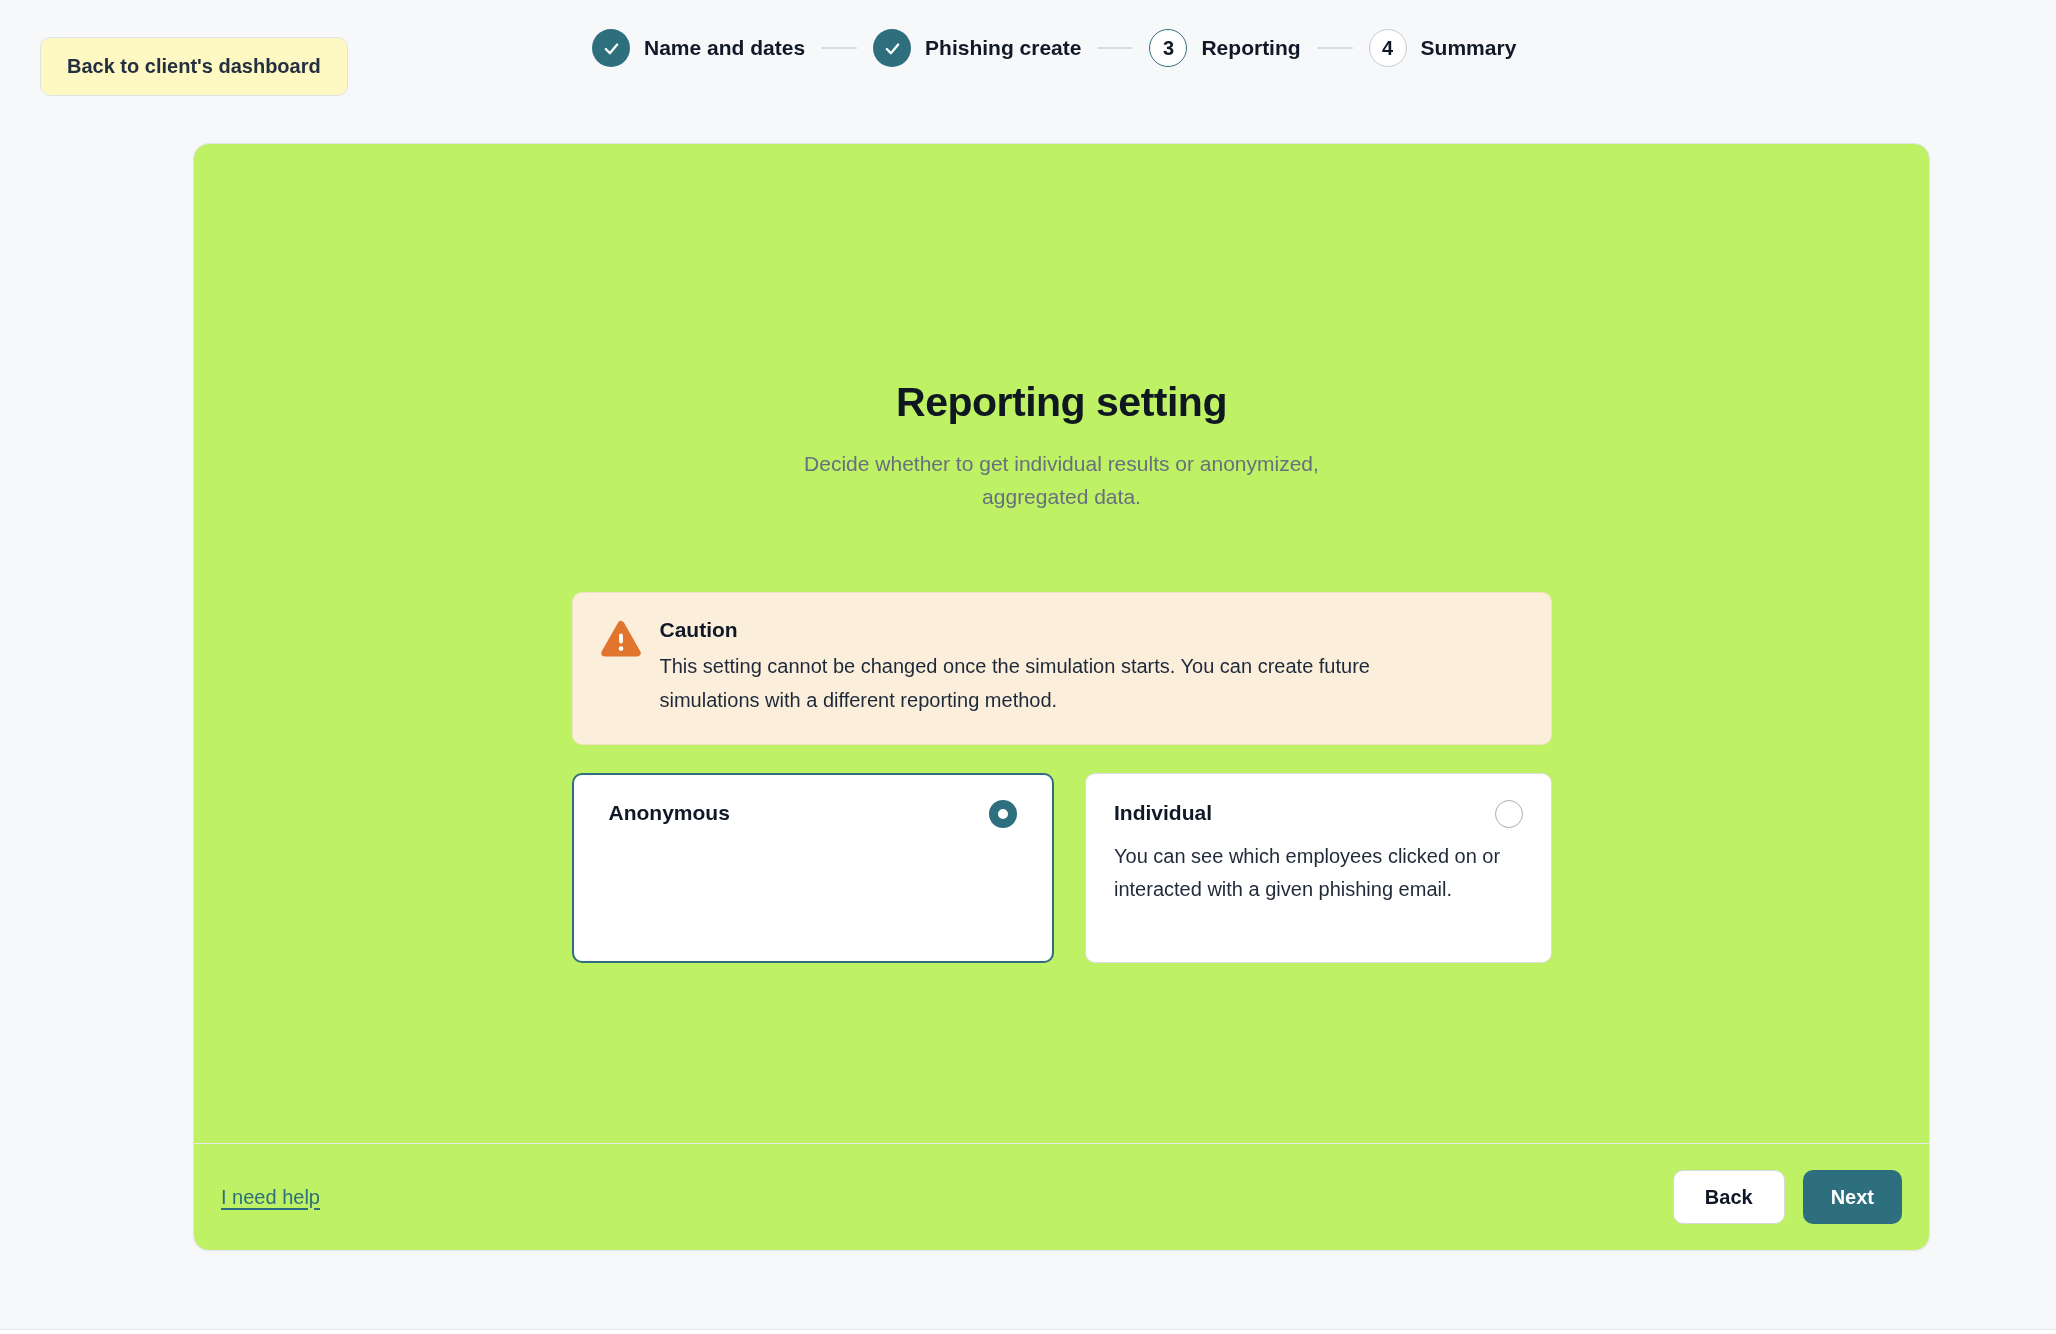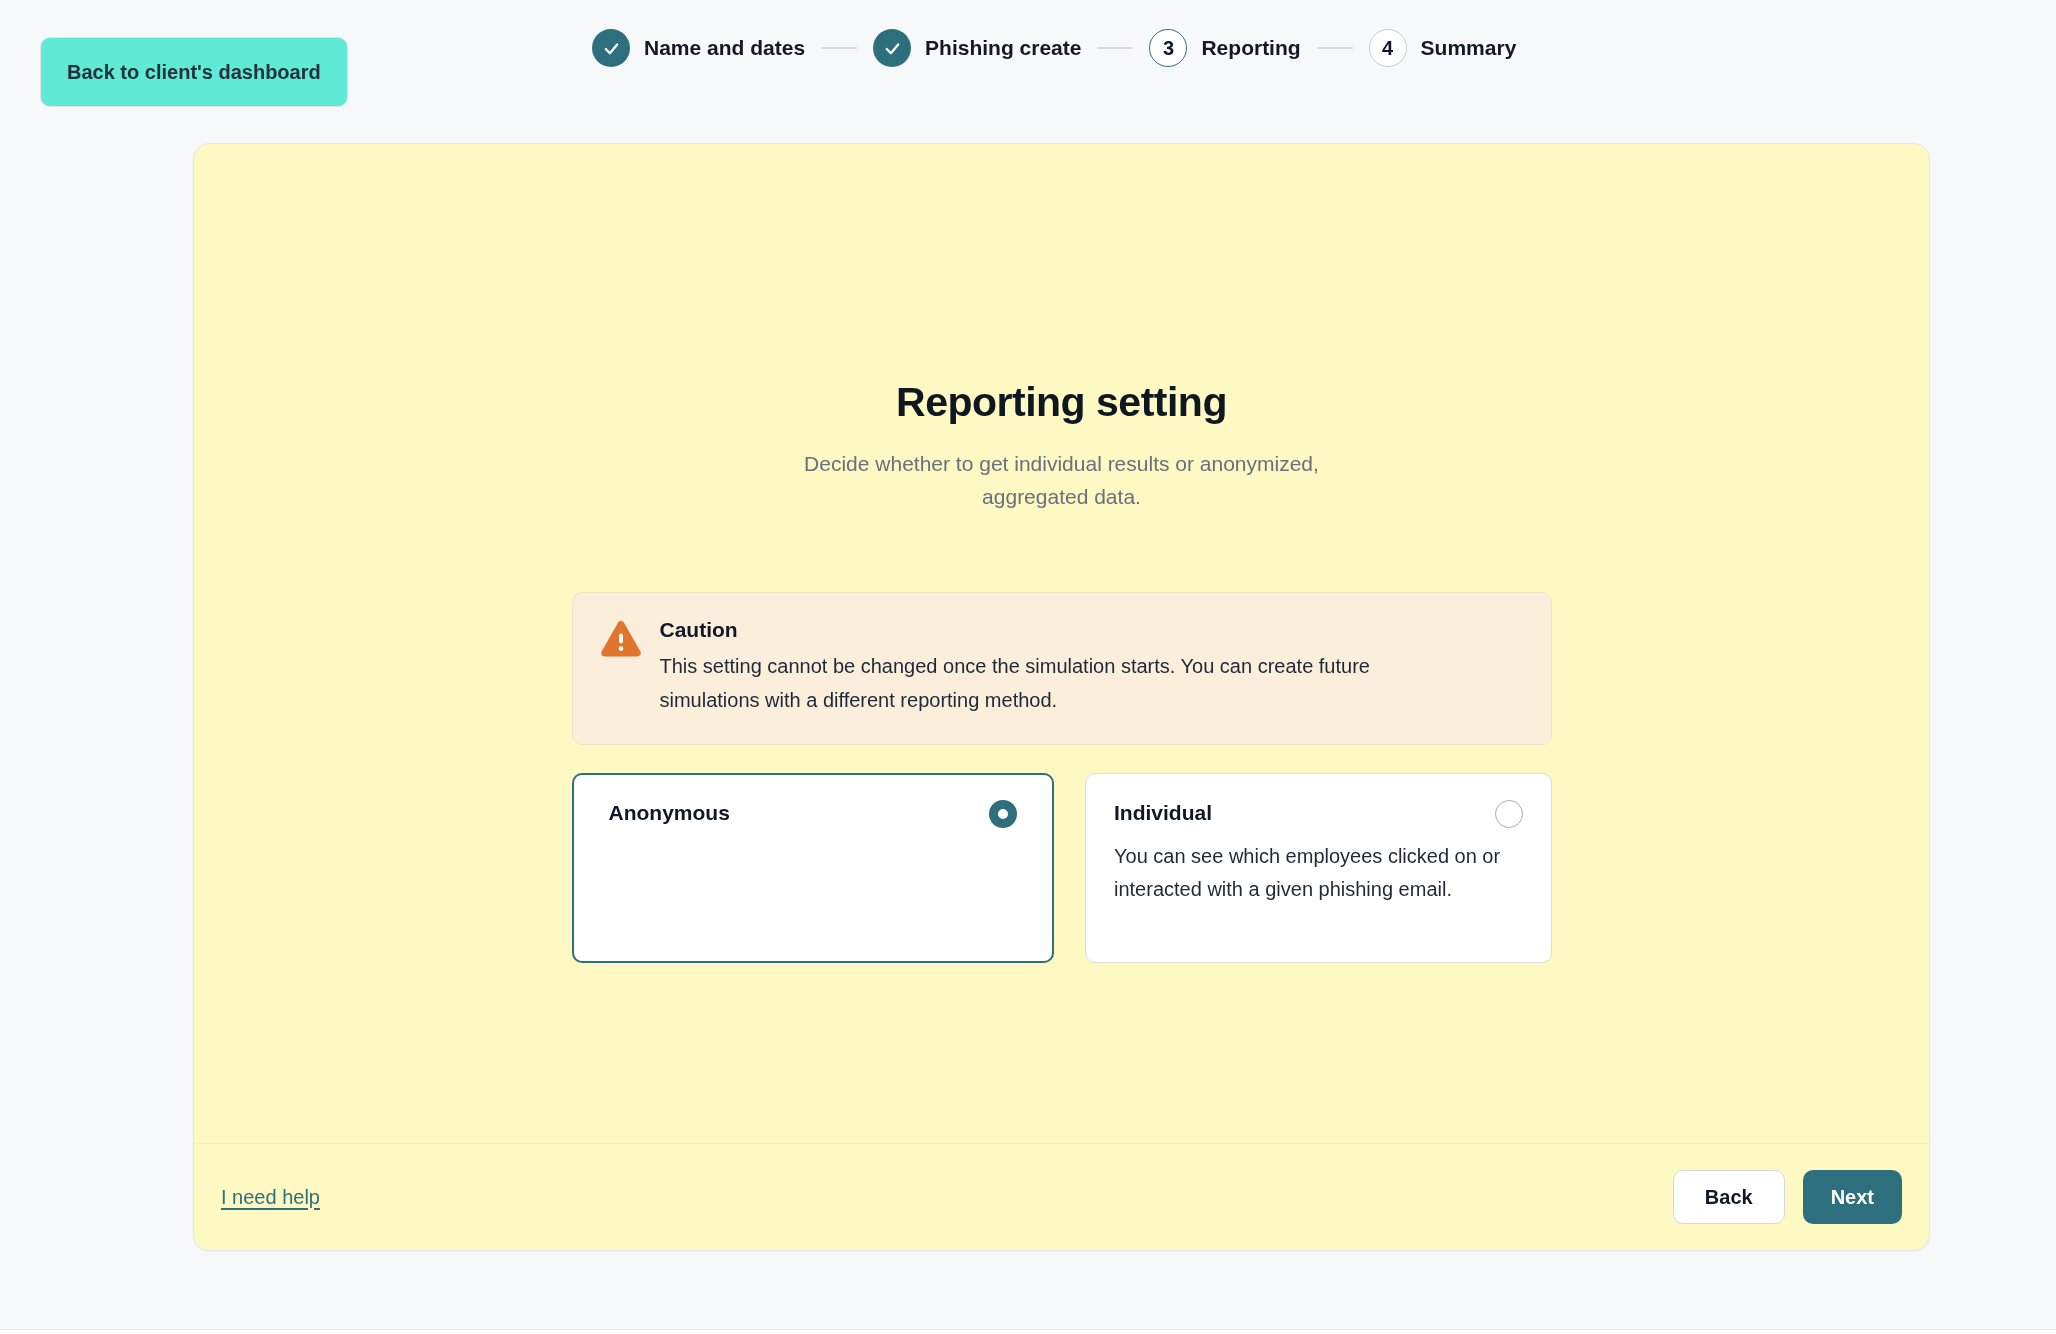--- a/index.html
+++ b/index.html
@@ -13,23 +13,23 @@
   html,body{width:2056px;height:1334px;}
   body{
     background:var(--page-bg,#F7F8FA);
     font-family:"Liberation Sans",sans-serif;
     color:#101828;
     position:relative;
     overflow:hidden;
   }
   
   .back-btn{
-    position:absolute;left:40px;top:37px;height:70px;
+    position:absolute;left:40px;top:37px;height:59px;
     display:inline-flex;align-items:center;padding:0 26px;
-    background:#5eead4;border:1px solid #DFE3E8;border-radius:10px;
+    background:#fef9c3;border:1px solid #DFE3E8;border-radius:10px;
     font-size:20px;font-weight:700;color:#243040;cursor:pointer;
     font-family:"Liberation Sans",sans-serif;
   }
   .stepper{
     position:absolute;left:592px;top:29px;
     display:flex;align-items:center;gap:16px;
   }
   .step{display:flex;align-items:center;gap:14px;}
   .step-circle{
     width:38px;height:38px;border-radius:50%;
@@ -39,21 +39,21 @@
   .step.complete .step-circle{background:var(--accent-teal,#2E6F7E);}
   .step.current  .step-circle{border:1.5px solid var(--accent-teal,#2E6F7E);}
   .step.upcoming .step-circle{border:1.5px solid #C6CBD2;}
   .step-num{font-size:20px;font-weight:600;color:#101828;}
   .step:not(.complete) .check-icon{display:none;}
   .step-label{font-size:21px;font-weight:600;color:#111827;white-space:nowrap;}
   .connector{width:36px;height:2px;background:#D8DBE0;border-radius:1px;flex:none;}
   
   .card{
     position:absolute;left:193px;top:143px;width:1737px;height:1108px;
-    background:#fef9c3;border:1px solid #E3E6EA;border-radius:16px;
+    background:#bef264;border:1px solid #E3E6EA;border-radius:16px;
     box-shadow:0 1px 2px rgba(16,24,40,.03);
   }
   .content{width:980px;margin:0 auto;}
   .page-title{
     padding-top:235px;text-align:center;
     font-size:41px;font-weight:700;color:#0F1720;letter-spacing:-.5px;
   }
   .page-subtitle{
     margin:21px auto 0;max-width:560px;text-align:center;
     font-size:21px;line-height:33px;color:#66707E;

